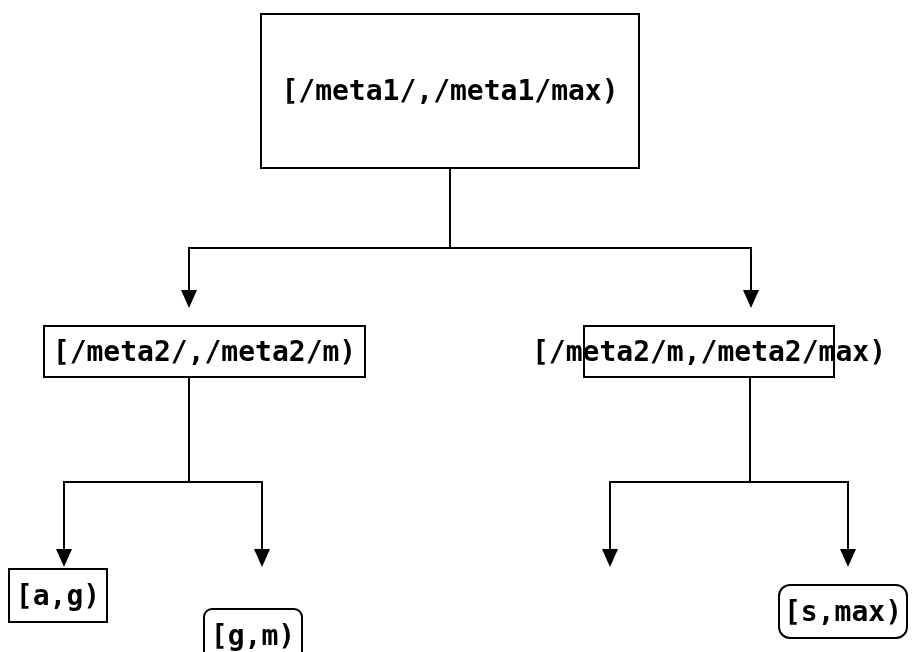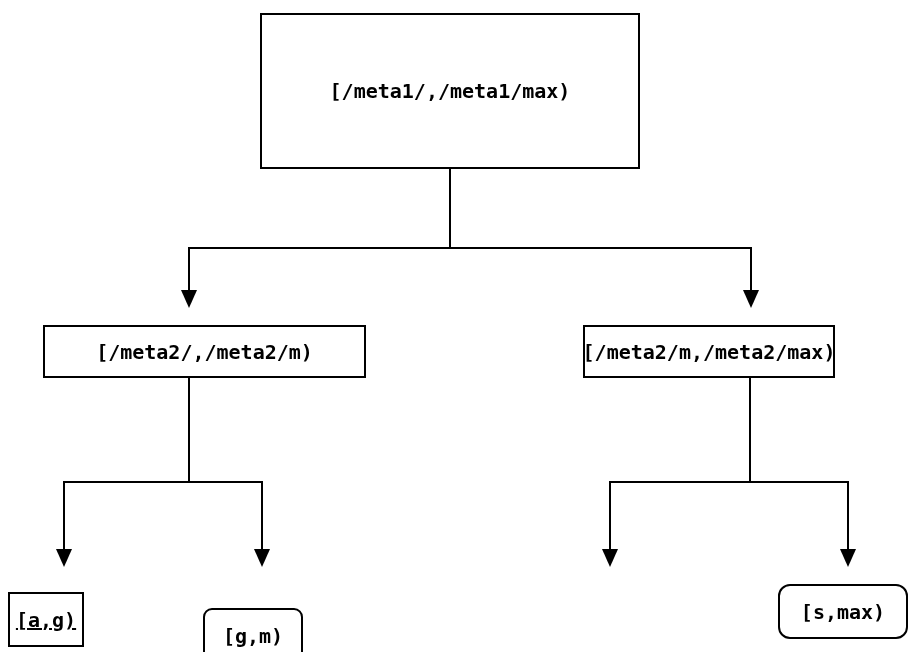--- a/index.html
+++ b/index.html
@@ -19,21 +19,21 @@
     position: absolute;
     box-sizing: border-box;
     border: 2px solid var(--line-color, #000000);
     background: var(--bg-color, #ffffff);
     display: flex;
     align-items: center;
     justify-content: center;
   }
   .node .label {
     color: var(--text-color, #000000);
-    font-size: 20px;
+    font-size: 28px;
     font-weight: bold;
     white-space: pre;
     line-height: 1;
   }
   .line {
     position: absolute;
     background: var(--line-color, #000000);
   }
   .arrow {
     position: absolute;
@@ -53,21 +53,21 @@
     <span class="label">[/meta1/,/meta1/max)</span>
   </div>
 
   <div class="node" style="left:23px; top:325px; width:323px; height:53px;margin-left:20px;">
     <span class="label">[/meta2/,/meta2/m)</span>
   </div>
   <div class="node" style="left:583px; top:325px; width:252px; height:53px;">
     <span class="label">[/meta2/m,/meta2/max)</span>
   </div>
 
-  <div class="node" style="left:8px; top:592px; width:76px; height:55px;text-decoration:underline;">
+  <div class="node" style="left:8px; top:568px; width:100px; height:55px;">
     <span class="label">[a,g)</span>
   </div>
   <div class="node" style="left:203px; top:608px; width:100px; height:55px;border-radius:9px;">
     <span class="label">[g,m)</span>
   </div>
   <div class="node" style="left:778px; top:584px; width:130px; height:55px;border-radius:12px;">
     <span class="label">[s,max)</span>
   </div>
 
   <div class="line" style="left:449px; top:169px; width:2px; height:80px;"></div>

